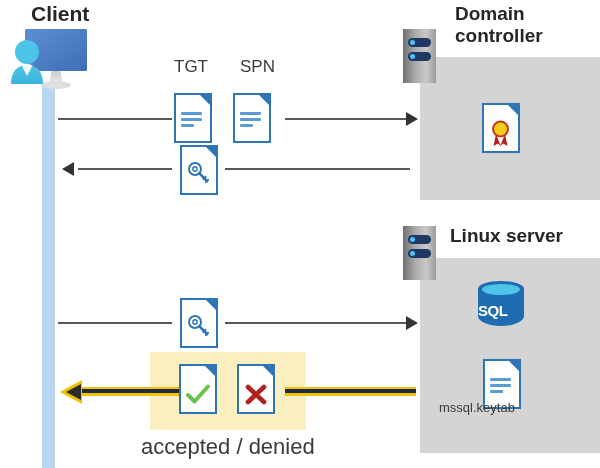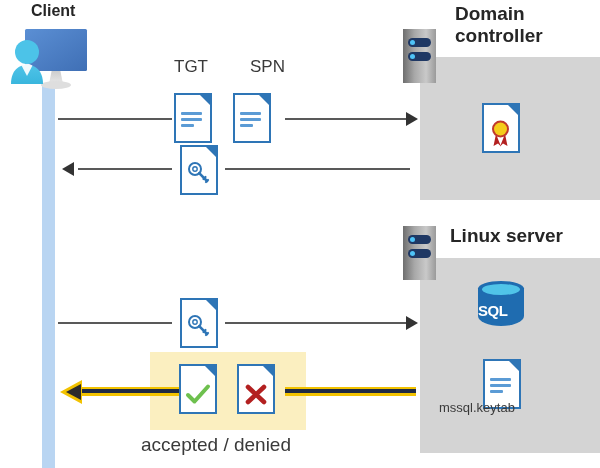--- a/index.html
+++ b/index.html
@@ -26,27 +26,27 @@
 
   
   .heading {
     position: absolute;
     font-weight: bold;
     color: #262626;
     font-family: "Liberation Sans", sans-serif;
     line-height: 1.18;
     white-space: pre-line;
   }
-  #client-title { left: 31px; top: 2px; font-size: 16px; }
+  #client-title { left: 31px; top: 2px; font-size: 21px; }
   #dc-title     { left: 455px; top: 3px; font-size: 19px; text-align: left; }
   #linux-title  { left: 450px; top: 225px; font-size: 19px; }
 
   .caption {
     position: absolute;
-    font-size: 19px;
+    font-size: 22px;
     color: #3a3a3a;
     font-family: "Liberation Sans", sans-serif;
     white-space: nowrap;
   }
   #accepted-denied { left: 141px; top: 434px; }
   #keytab-label    { left: 439px; top: 400px; font-size: 13px; color: #3a3a3a; }
 
   
   #lifeline {
     position: absolute;
@@ -160,21 +160,21 @@
   #client-icon { position: absolute; left: 6px; top: 26px; width: 86px; height: 70px; }
 
   
   .toklabel {
     position: absolute;
     font-size: 17px;
     color: #3a3a3a;
     font-family: "Liberation Sans", sans-serif;
   }
   #tgt-label { left: 174px; top: 57px; }
-  #spn-label { left: 250px; top: 57px; }
+  #spn-label { left: 240px; top: 57px; }
 
   
   .line {
     position: absolute;
     height: 1.8px;
     background: #595959;
   }
   .arrowhead-left, .arrowhead-right {
     position: absolute;
     width: 0; height: 0;

